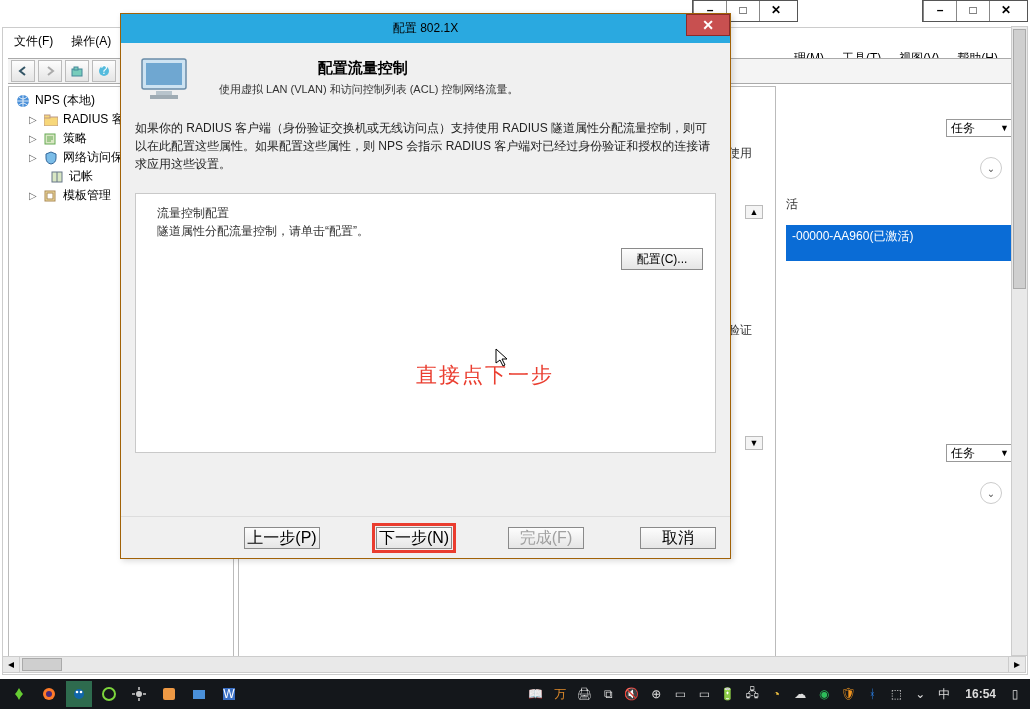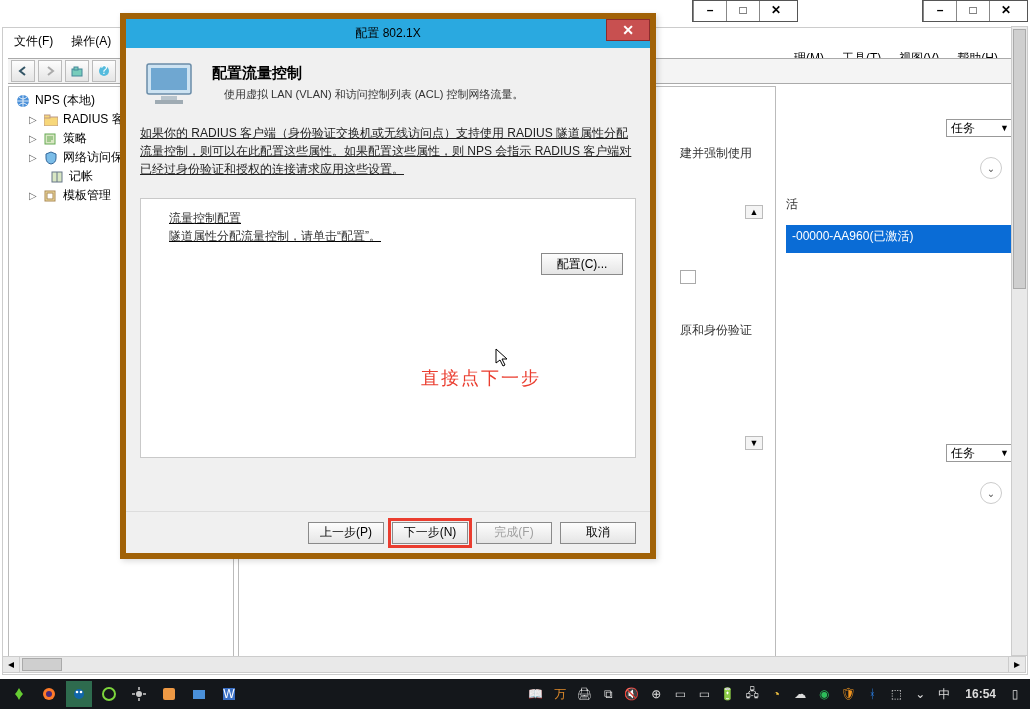--- a/index.html
+++ b/index.html
@@ -32,53 +32,53 @@
   .tasks-dd2 .tri { margin-left: auto; font-size: 9px; }
 
   .collapse-btn { position: absolute; width: 22px; height: 22px; border: 1px solid #ccc; border-radius: 11px; background: #fff; display: flex; align-items: center; justify-content: center; font-size: 10px; color: #555; }
   .cb1 { right: 28px; top: 157px; }
   .cb2 { right: 28px; top: 482px; }
 
   .bg-text { position: absolute; color: #333; }
   .bg-text.a { left: 680px; top: 145px; }
   .bg-text.b { left: 786px; top: 196px; }
   .bg-text.c { left: 680px; top: 322px; }
-  .bg-sel { position: absolute; left: 786px; top: 225px; right: 12px; height: 28px; background: #0a6cd6; color: #fff; padding: 3px 6px; }
+  .bg-sel { position: absolute; left: 786px; top: 225px; right: 12px; height: 36px; background: #0a6cd6; color: #fff; padding: 3px 6px; }
   .bg-uparrow { position: absolute; left: 745px; top: 205px; width: 18px; height: 14px; border: 1px solid #bbb; background: #f4f4f4; text-align: center; font-size: 9px; line-height: 12px; }
   .bg-dnarrow { position: absolute; left: 745px; top: 436px; width: 18px; height: 14px; border: 1px solid #bbb; background: #f4f4f4; text-align: center; font-size: 9px; line-height: 12px; }
   .bg-box { position: absolute; border: 1px solid #aaa; background: #fff; }
   .bg-box.s1 { left: 680px; top: 270px; width: 16px; height: 14px; }
 
   .mid-border { position: absolute; left: 238px; top: 86px; width: 538px; bottom: 44px; border: 1px solid #bbb; background: #fff; }
 
   .scroll-h { position: absolute; left: 2px; right: 4px; bottom: 36px; height: 17px; background: #e9e9e9; border: 1px solid #ccc; display: flex; align-items: center; }
   .scroll-h .bl { width: 17px; height: 15px; border-right: 1px solid #ccc; text-align: center; }
   .scroll-h .br { width: 17px; height: 15px; border-left: 1px solid #ccc; text-align: center; margin-left: auto; }
   .scroll-h .thumb { width: 40px; height: 13px; background: #cfcfcf; margin-left: 2px; border: 1px solid #aaa; }
 
   .scroll-v { position: absolute; right: 2px; top: 26px; width: 17px; bottom: 53px; background: #e9e9e9; border: 1px solid #ccc; }
   .scroll-v .thumb { width: 13px; height: 260px; background: #cfcfcf; margin: 2px auto; border: 1px solid #aaa; }
 
   
-  .wizard { position: absolute; left: 120px; top: 13px; width: 536px; height: 546px; border: 6px solid #a16207; background: #f0f0f0; box-shadow: 2px 2px 6px rgba(0,0,0,0.15); }
+  .wizard { position: absolute; left: 120px; top: 13px; width: 611px; height: 546px; border: 1px solid #a16207; background: #f0f0f0; box-shadow: 2px 2px 6px rgba(0,0,0,0.15); }
   .wizard .titlebar { height: 29px; background: #2aa9e0; display: flex; align-items: center; justify-content: center; position: relative; color: #000; }
   .wizard .titlebar .ttl { font-size: 12px; }
   .wizard .closebtn { position: absolute; right: 0; top: 0; width: 44px; height: 22px; background: #c85050; color: #fff; border: 1px solid #8b2b2b; text-align: center; line-height: 20px; font-size: 14px; font-weight: bold; }
-  .wizard .header { display: flex; align-items: center; padding: 8px 14px 0 14px; gap: 14px; }
+  .wizard .header { display: flex; align-items: center; padding: 8px 14px 0 14px; gap: 14px; text-align: center; }
   .wizard .header .hicon { width: 58px; height: 54px; display: flex; align-items: center; justify-content: center; }
   .wizard .header .htext .h1 { font-size: 15px; font-weight: bold; color: #000; margin-bottom: 4px; }
   .wizard .header .htext .h2 { font-size: 11px; color: #333; margin-left: 12px; }
   .wizard .body { padding: 14px 14px 6px 14px; color: #222; }
-  .wizard .body p { line-height: 1.5; margin-bottom: 10px; font-size: 12px; text-decoration: underline; }
-  .wizard .panel { border: 1px solid #c9c9c9; background: #fff; margin: 4px 14px; height: 260px; padding: 10px 28px; position: relative; text-decoration: underline; }
+  .wizard .body p { line-height: 1.5; margin-bottom: 10px; font-size: 12px; }
+  .wizard .panel { border: 1px solid #c9c9c9; background: #fff; margin: 4px 14px; height: 260px; padding: 10px 21px; position: relative; }
   .wizard .panel .ptxt { font-size: 12px; line-height: 1.5; color: #333; }
   .wizard .panel .cfgbtn { position: absolute; right: 12px; top: 54px; width: 82px; height: 22px; background: linear-gradient(#fdfdfd,#e5e5e5); border: 1px solid #8a8a8a; cursor: pointer; }
-  .wizard .annot { position: absolute; left: 295px; top: 347px; color: #ea3d2f; font-size: 18px; letter-spacing: 2px; }
+  .wizard .annot { position: absolute; left: 295px; top: 347px; color: #ea3d2f; font-size: 21px; letter-spacing: 2px; }
   .wizard .footer { position: absolute; left: 0; right: 0; bottom: 0; height: 42px; display: flex; align-items: center; justify-content: flex-end; padding-right: 14px; gap: 8px; border-top: 1px solid #ddd; }
-  .wizard .footer button { width: 76px; height: 22px; background: linear-gradient(#fdfdfd,#e5e5e5); border: 1px solid #8a8a8a; font-size: 12px; cursor: pointer; }
+  .wizard .footer button { width: 76px; height: 22px; background: linear-gradient(#fdfdfd,#e5e5e5); border: 1px solid #8a8a8a; font-size: 16px; cursor: pointer; margin-left: 48px; }
   .wizard .footer button:disabled { color: #a0a0a0; }
   .wizard .footer .nexthl { outline: 3px solid #ea3d2f; outline-offset: 1px; }
 
   .cursor { position: absolute; left: 495px; top: 348px; font-size: 18px; color: #000; pointer-events: none; }
 
   
   .taskbar { position: absolute; left: 0; right: 0; bottom: 0; height: 30px; background: #14171b; display: flex; align-items: center; padding: 0 6px; }
   .taskbar .tb { width: 26px; height: 26px; margin-right: 4px; display: flex; align-items: center; justify-content: center; color: #ddd; font-size: 14px; }
   .taskbar .trayspacer { flex: 1; }
   .taskbar .tray { display: flex; align-items: center; gap: 6px; color: #ddd; font-size: 12px; }

